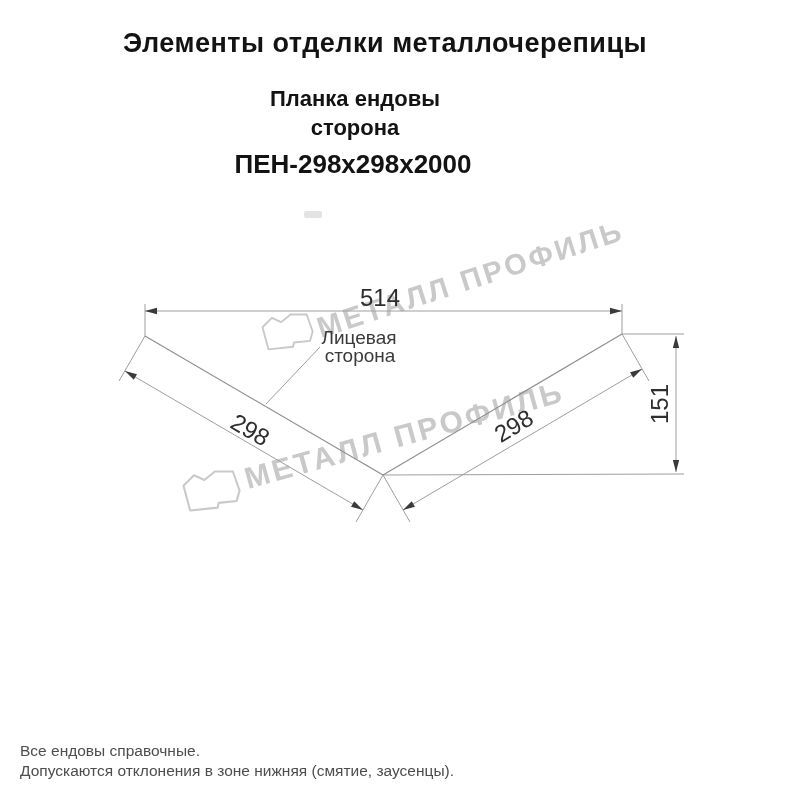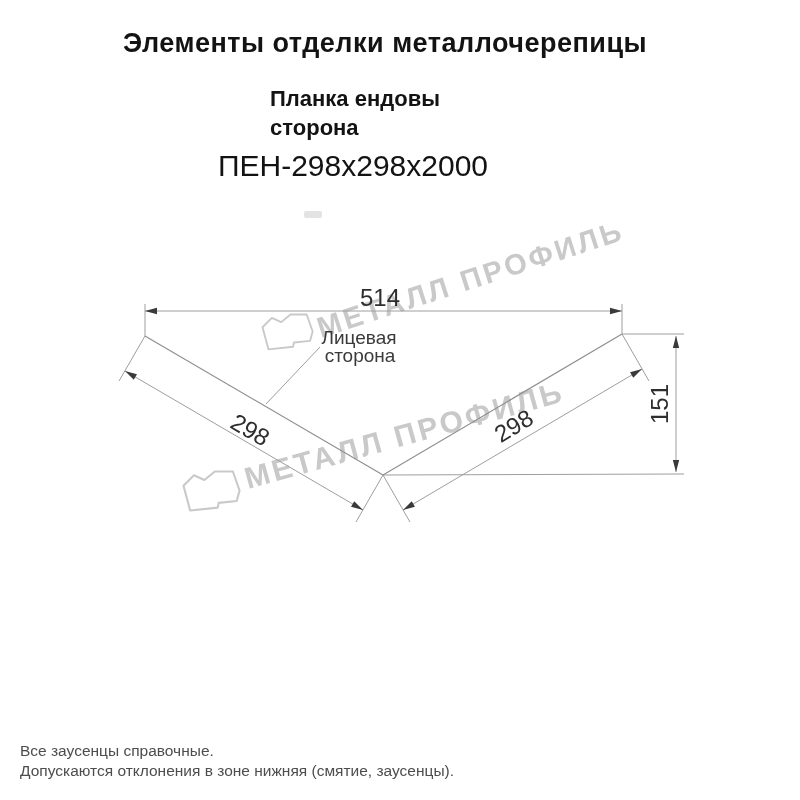--- a/index.html
+++ b/index.html
@@ -6,25 +6,25 @@
   .page{
     position:relative;width:800px;height:800px;background:#ffffff;overflow:hidden;
     font-family:"Liberation Sans",sans-serif;
   }
   .page-title{
     position:absolute;top:28px;left:385px;transform:translateX(-50%);
     margin:0;font-size:27px;font-weight:bold;color:#131313;white-space:nowrap;letter-spacing:.5px;
   }
   .subtitle{
     position:absolute;top:84px;left:355px;transform:translateX(-50%);
-    font-size:22px;font-weight:bold;color:#131313;line-height:29px;white-space:nowrap;
+    text-align:center;font-size:22px;font-weight:bold;color:#131313;line-height:29px;white-space:nowrap;
   }
   .product-code{
     position:absolute;top:149px;left:353px;transform:translateX(-50%);
-    font-size:30px;font-weight:normal;color:#131313;white-space:nowrap;
+    font-size:26px;font-weight:bold;color:#131313;white-space:nowrap;
   }
   svg.drawing{position:absolute;left:0;top:0;width:800px;height:800px;}
   .wm-text{font-size:29px;font-weight:bold;fill:#c9c9c9;letter-spacing:3px;}
   .wm-logo{fill:none;stroke:#c9c9c9;stroke-width:2.2;stroke-linejoin:round;}
   .ext{stroke:#9e9e9e;stroke-width:1;fill:none;}
   .panel{stroke:#8d8d8d;stroke-width:1.1;fill:none;}
   .dim{stroke:#9e9e9e;stroke-width:1;fill:none;
        marker-start:url(#arrowS);marker-end:url(#arrowE);}
   .dim-label{font-size:24px;fill:#2e2e2e;}
   .face-label{font-size:19px;fill:#3a3a3a;}
@@ -95,17 +95,17 @@
     <text class="dim-label" transform="translate(518,433) rotate(-30.5)" x="0" y="0" text-anchor="middle">298</text>
     <text class="dim-label" transform="translate(668,404) rotate(-90)" x="0" y="0" text-anchor="middle">151</text>
 
     <g>
       <text class="face-label" x="359" y="344" text-anchor="middle">Лицевая</text>
       <text class="face-label" x="360" y="362" text-anchor="middle">сторона</text>
     </g>
   </svg>
 
   <div class="footer">
-    <div>Все заусенцы справочные.</div>
+    <div>Все ендовы справочные.</div>
     <div>Допускаются отклонения в зоне нижняя (смятие, заусенцы).</div>
   </div>
 
 </div>
 
 </body></html>

